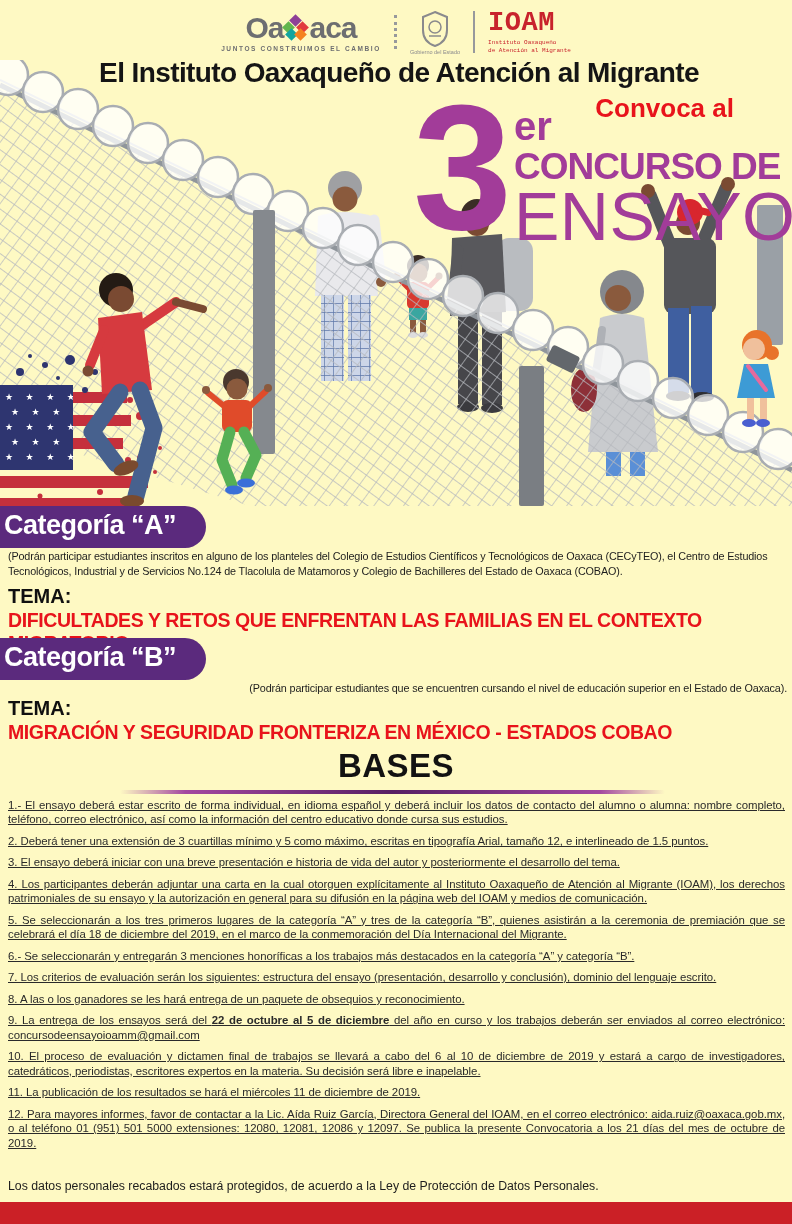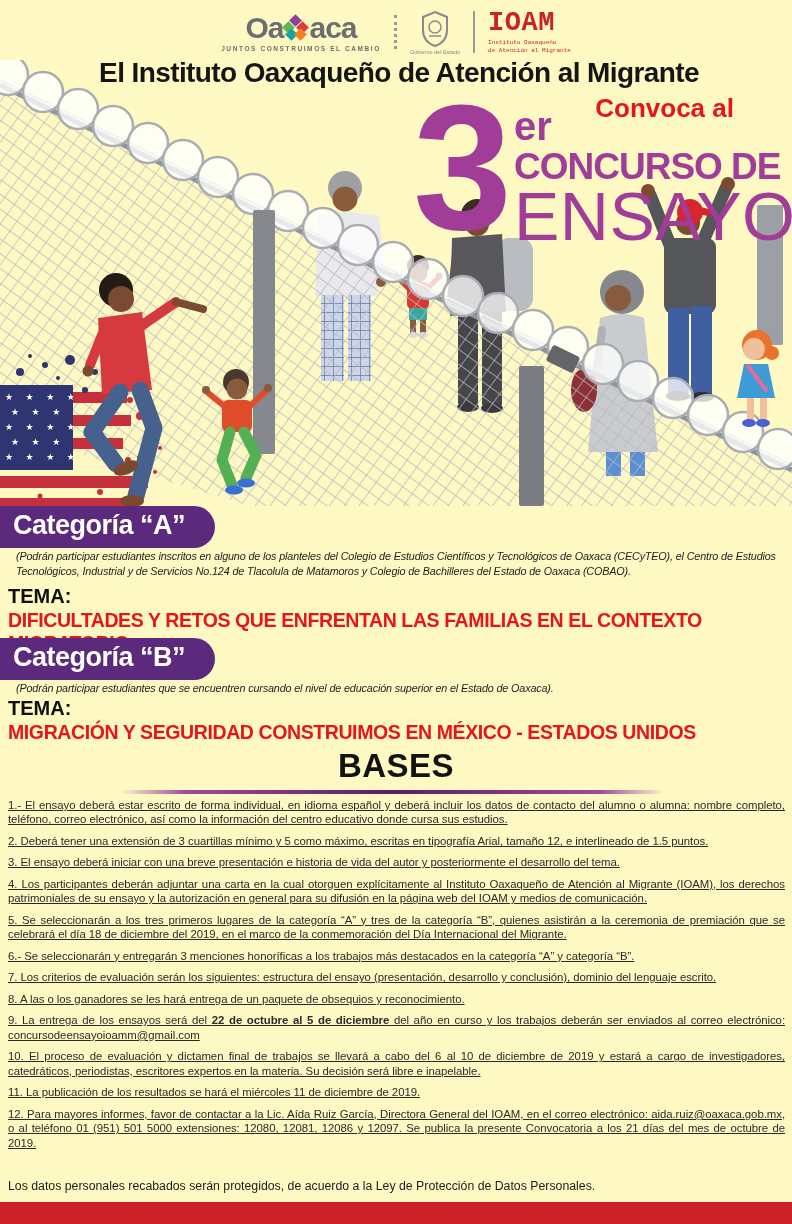--- a/index.html
+++ b/index.html
@@ -35,25 +35,25 @@
   .contest{position:absolute;top:101px;left:413px;z-index:6;display:flex;color:var(--title-magenta);}
   .contest .num{font-size:178px;line-height:0.75;font-weight:800;letter-spacing:-6px;}
   .contest .col{display:flex;flex-direction:column;margin-left:8px;}
   .contest .ord{font-size:40px;font-weight:800;line-height:1;margin-top:5px;}
   .contest .c1{font-size:37px;font-weight:800;line-height:1;letter-spacing:-1px;margin-top:2px;}
   .contest .c2{font-size:68px;font-weight:400;line-height:0.93;letter-spacing:0.5px;}
 
   .illus{position:absolute;top:60px;left:0;z-index:1;}
 
   .banner{position:absolute;left:0;height:38px;background:var(--banner-purple);color:#fff;z-index:4;
-          font-size:27px;font-weight:800;display:flex;align-items:center;padding:0 30px 4px 13px;
+          font-size:27px;font-weight:800;display:flex;align-items:center;padding:0 30px 4px 4px;
           border-radius:0 21px 21px 0;letter-spacing:-0.5px;}
   .b-a{top:506px;} .b-b{top:638px;}
-  .desc{position:absolute;left:16px;right:5px;font-size:10.8px;line-height:1.38;letter-spacing:-0.15px;color:#1d1d1d;z-index:4;font-style:italic;}
-  .d-a{top:549px;} .d-b{top:681px;}
+  .desc{position:absolute;left:8px;right:5px;font-size:10.8px;line-height:1.38;letter-spacing:-0.15px;color:#1d1d1d;z-index:4;}
+  .d-a{top:549px;} .d-b{top:681px;text-align:right;}
   .tema{position:absolute;left:8px;font-size:20px;font-weight:800;color:#101010;z-index:4;}
   .t-a{top:585px;} .t-b{top:697px;}
   .tema-red{position:absolute;left:8px;right:3px;font-size:19.5px;font-weight:800;color:var(--accent-red);letter-spacing:-0.4px;z-index:4;}
   .r-a{top:609px;} .r-b{top:721px;}
 
   .bases-h{position:absolute;top:747px;left:0;right:0;text-align:center;font-size:33px;font-weight:800;color:#121212;letter-spacing:0.5px;z-index:4;}
   .bases-line{position:absolute;top:790px;left:120px;width:545px;height:4px;border-radius:3px;z-index:4;
       background:linear-gradient(90deg,rgba(140,51,144,0) 0%,#a348a0 12%,#571f63 50%,#a348a0 88%,rgba(140,51,144,0) 100%);}
   .bases-list{position:absolute;top:798px;left:8px;right:7px;font-size:11.4px;line-height:1.27;color:#2a2a2a;
       letter-spacing:-0.05px;text-align:justify;z-index:4;}
@@ -294,34 +294,34 @@
   </svg>
 
   <div class="banner b-a">Categoría “A”</div>
   <div class="desc d-a">(Podrán participar estudiantes inscritos en alguno de los planteles del Colegio de Estudios Científicos y Tecnológicos de Oaxaca (CECyTEO), el Centro de Estudios Tecnológicos, Industrial y de Servicios No.124 de Tlacolula de Matamoros y Colegio de Bachilleres del Estado de Oaxaca (COBAO).</div>
   <div class="tema t-a">TEMA:</div>
   <div class="tema-red r-a">DIFICULTADES Y RETOS QUE ENFRENTAN LAS FAMILIAS EN EL CONTEXTO MIGRATORIO</div>
 
   <div class="banner b-b">Categoría “B”</div>
   <div class="desc d-b">(Podrán participar estudiantes que se encuentren cursando el nivel de educación superior en el Estado de Oaxaca).</div>
   <div class="tema t-b">TEMA:</div>
-  <div class="tema-red r-b">MIGRACIÓN Y SEGURIDAD CONSTRUIMOS EN MÉXICO - ESTADOS UNIDOS</div>
+  <div class="tema-red r-b">MIGRACIÓN Y SEGURIDAD FRONTERIZA EN MÉXICO - ESTADOS COBAO</div>
 
   <div class="bases-h">BASES</div>
   <div class="bases-line"></div>
   <div class="bases-list">
     <p>1.- El ensayo deberá estar escrito de forma individual, en idioma español y deberá incluir los datos de contacto del alumno o alumna: nombre completo, teléfono, correo electrónico, así como la información del centro educativo donde cursa sus estudios.</p>
     <p>2. Deberá tener una extensión de 3 cuartillas mínimo y 5 como máximo, escritas en tipografía Arial, tamaño 12, e interlineado de 1.5 puntos.</p>
     <p>3. El ensayo deberá iniciar con una breve presentación e historia de vida del autor y posteriormente el desarrollo del tema.</p>
     <p>4. Los participantes deberán adjuntar una carta en la cual otorguen explícitamente al Instituto Oaxaqueño de Atención al Migrante (IOAM), los derechos patrimoniales de su ensayo y la autorización en general para su difusión en la página web del IOAM y medios de comunicación.</p>
     <p>5. Se seleccionarán a los tres primeros lugares de la categoría “A” y tres de la categoría “B”, quienes asistirán a la ceremonia de premiación que se celebrará el día 18 de diciembre del 2019, en el marco de la conmemoración del Día Internacional del Migrante.</p>
     <p>6.- Se seleccionarán y entregarán 3 menciones honoríficas a los trabajos más destacados en la categoría “A” y categoría “B”.</p>
     <p>7. Los criterios de evaluación serán los siguientes: estructura del ensayo (presentación, desarrollo y conclusión), dominio del lenguaje escrito.</p>
     <p>8. A las o los ganadores se les hará entrega de un paquete de obsequios y reconocimiento.</p>
     <p><span>9. La entrega de los ensayos será del </span><b>22 de octubre al 5 de diciembre</b><span> del año en curso y los trabajos deberán ser enviados al correo electrónico: concursodeensayoioamm@gmail.com</span></p>
     <p>10. El proceso de evaluación y dictamen final de trabajos se llevará a cabo del 6 al 10 de diciembre de 2019 y estará a cargo de investigadores, catedráticos, periodistas, escritores expertos en la materia. Su decisión será libre e inapelable.</p>
     <p>11. La publicación de los resultados se hará el miércoles 11 de diciembre de 2019.</p>
     <p>12. Para mayores informes, favor de contactar a la Lic. Aída Ruiz García, Directora General del IOAM, en el correo electrónico: aida.ruiz@oaxaca.gob.mx, o al teléfono 01 (951) 501 5000 extensiones: 12080, 12081, 12086 y 12097. Se publica la presente Convocatoria a los 21 días del mes de octubre de 2019.</p>
   </div>
 
-  <div class="privacy">Los datos personales recabados serán protegidos, de acuerdo a la Ley de Protección de Datos Personales.</div>
+  <div class="privacy">Los datos personales recabados estará protegidos, de acuerdo a la Ley de Protección de Datos Personales.</div>
   <div class="redbar"></div>
 </div>
 
 </body></html>

